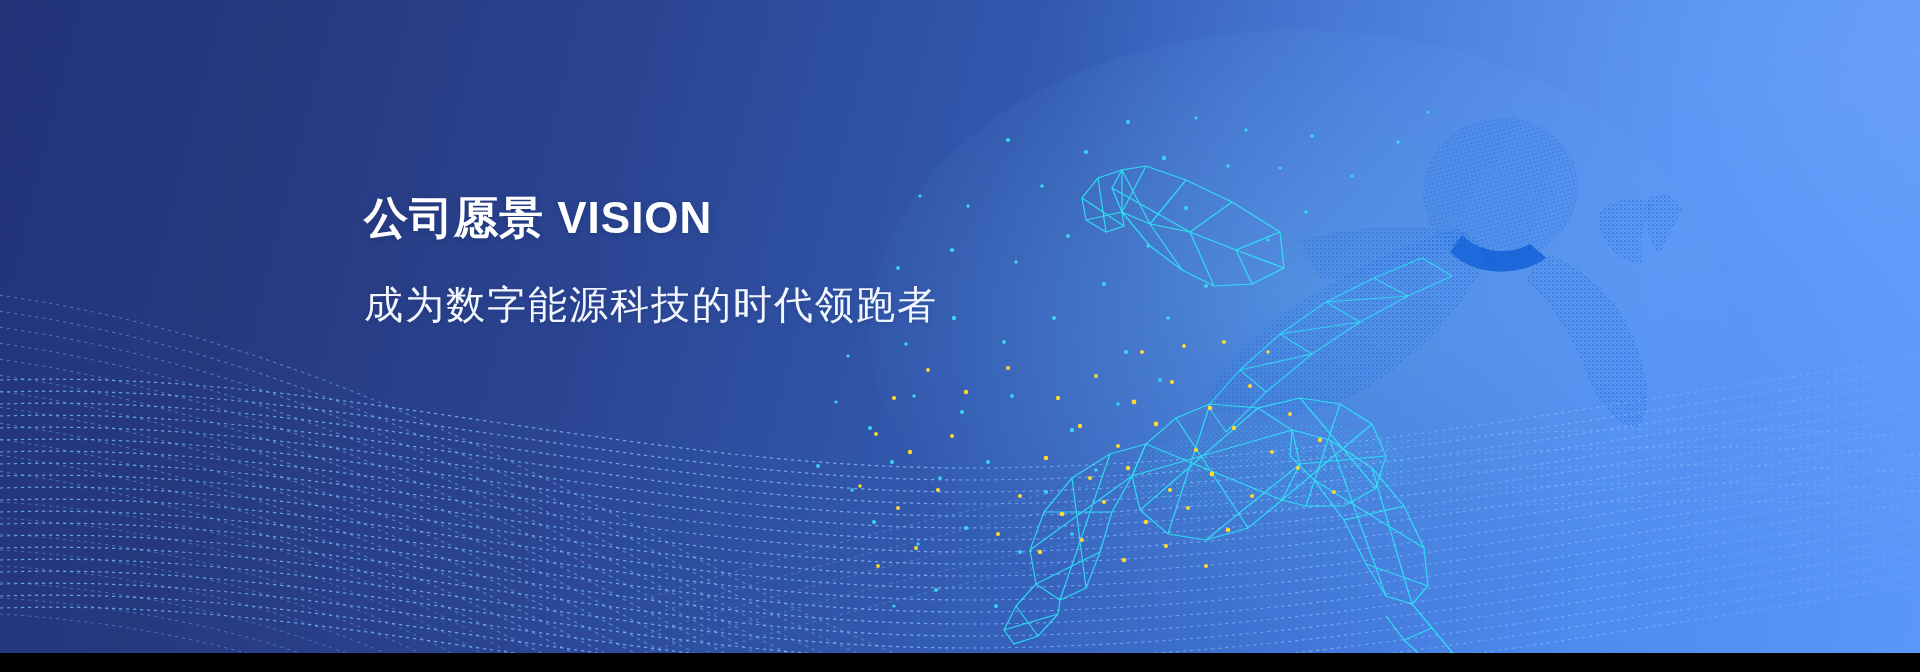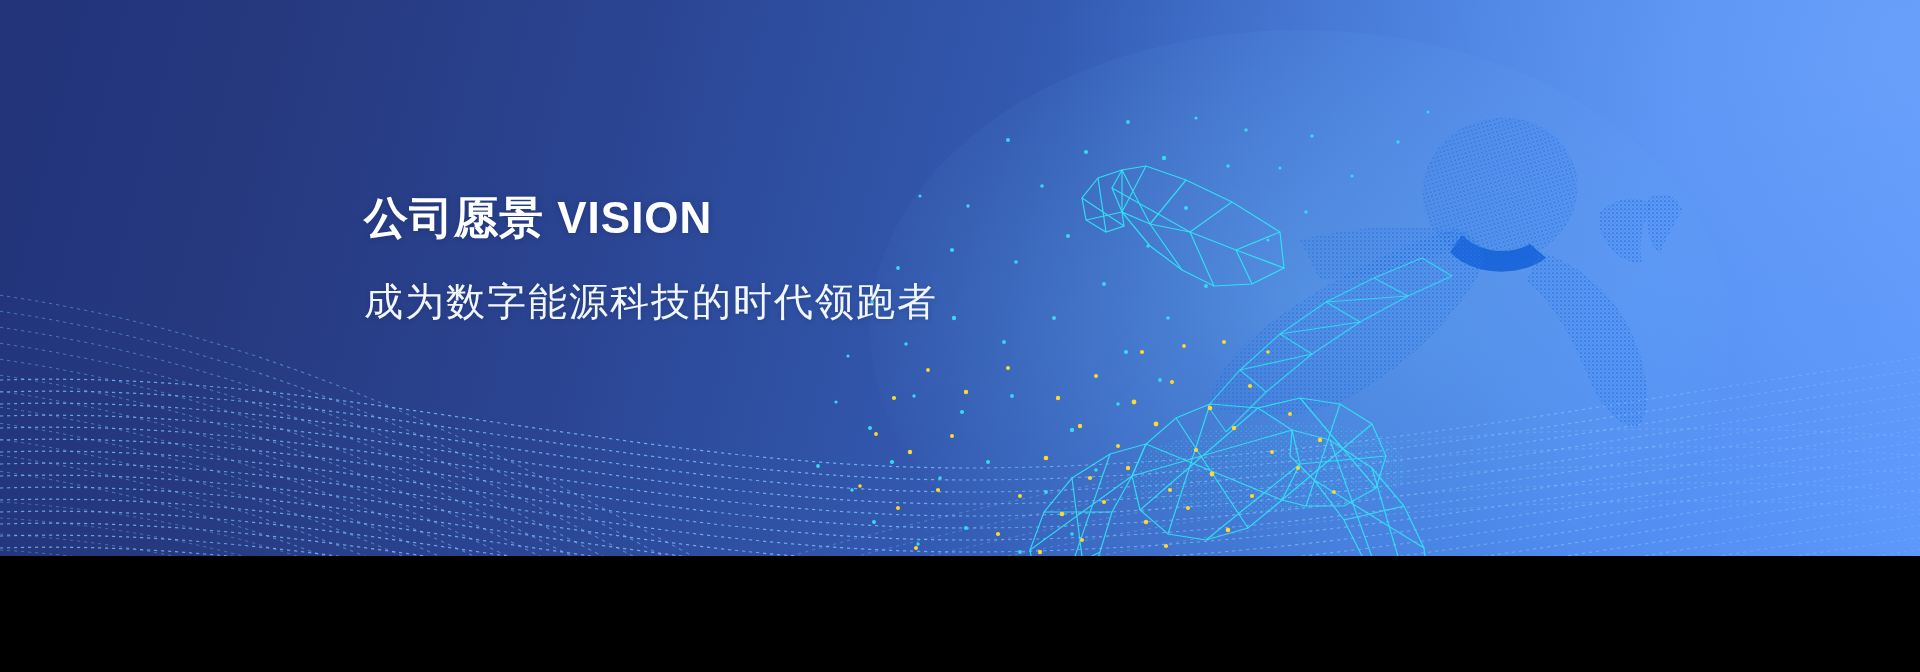--- a/index.html
+++ b/index.html
@@ -4,21 +4,21 @@
 <title>Company Vision Banner</title>
 <style>
   html, body {
     margin: 0;
     padding: 0;
     background: #000;
   }
   #banner {
     position: relative;
     width: 1920px;
-    height: 556px;
+    height: 653px;
     overflow: hidden;
     font-family: "Liberation Sans", "DejaVu Sans", sans-serif;
     
     background:
       radial-gradient(ellipse 1400px 900px at 100% 8%, rgba(120,170,255,0.55) 0%, rgba(120,170,255,0.0) 62%),
       linear-gradient(104deg,
         #22337a 0%,
         #26397f 14%,
         #2b4593 32%,
         #3258ae 50%,
@@ -65,21 +65,20 @@
   .subtitle {
     margin: 0;
     padding-top: 38px;
     color: #f2f6ff;
     font-size: 39px;
     font-weight: 300;
     letter-spacing: 2px;
     line-height: 1.2;
     white-space: nowrap;
     text-shadow: 0 1px 5px rgba(14,30,80,0.25);
-    font-family: Liberation Mono, monospace;
   }
 </style>
 </head>
 <body>
 
 <div id="banner">
 
   <div class="waves">
     <svg viewBox="0 0 1920 672" xmlns="http://www.w3.org/2000/svg" aria-hidden="true">
       <defs>

